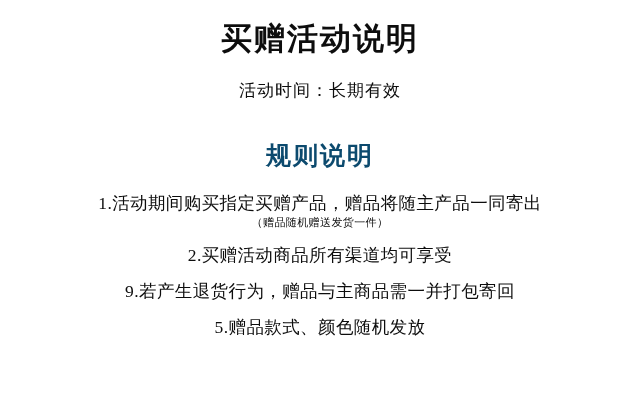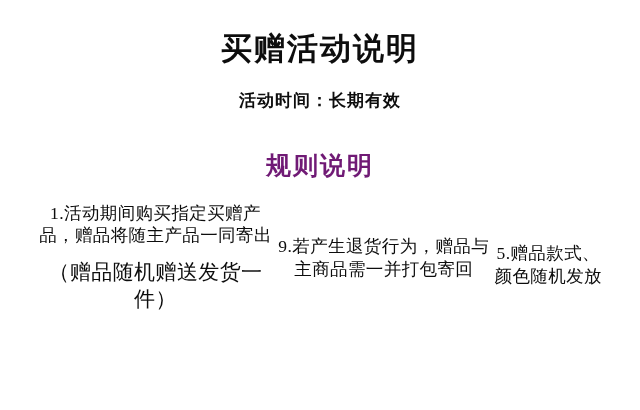--- a/index.html
+++ b/index.html
@@ -11,69 +11,69 @@
     height: 410px;
     background: #ffffff;
     font-family: "Liberation Serif", "DejaVu Serif", serif;
     color: #111111;
     overflow: hidden;
   }
   .page {
     width: 640px;
     height: 410px;
     box-sizing: border-box;
-    padding: 18px 34px 10px 34px;
+    padding: 8px 34px 10px 34px;
     display: flex;
     flex-direction: column;
     align-items: center;
   }
   .main-title {
     font-size: 31px;
     font-weight: bold;
     letter-spacing: 2px;
     margin-top: 10px;
     margin-bottom: 0;
     text-align: center;
     color: #0d0d0d;
   }
   .subtitle {
     font-size: 17px;
-    font-weight: bold;
+    font-weight: normal;
     letter-spacing: 1px;
     margin-top: 19px;
     color: #0d0d0d;
   }
   .section-title {
     font-size: 25px;
     font-weight: bold;
     letter-spacing: 2px;
     margin-top: 37px;
     text-align: center;
-    color: #701a75;
+    color: #0c4a6e;
   }
   .rules {
     margin-top: 20px;
     width: 100%;
     display: flex;
-    flex-direction: row;
+    flex-direction: column;
     align-items: center;
   }
   .rule {
     font-size: 17.5px;
     line-height: 1.28;
     text-align: center;
     margin-bottom: 14px;
     color: #0d0d0d;
     letter-spacing: 0.4px;
   }
   .rule-sub {
     display: block;
-    font-size: 21px;
+    font-size: 11px;
     line-height: 1.3;
-    margin-top: 12px;
+    margin-top: 1px;
     letter-spacing: 0.4px;
   }
   .rule:last-child {
     margin-bottom: 0;
   }
 </style>
 </head>
 <body>
 
 <div class="page">
@@ -84,20 +84,23 @@
 
   <div class="section-title">规则说明</div>
 
   <div class="rules">
 
     <div class="rule">
       <span>1.活动期间购买指定买赠产品，赠品将随主产品一同寄出</span>
       <span class="rule-sub">（赠品随机赠送发货一件）</span>
     </div>
 
+    <div class="rule">
+      <span>2.买赠活动商品所有渠道均可享受</span>
+    </div>
 
 
     <div class="rule">
       <span>9.若产生退货行为，赠品与主商品需一并打包寄回</span>
     </div>
 
     <div class="rule">
       <span>5.赠品款式、颜色随机发放</span>
     </div>
 

